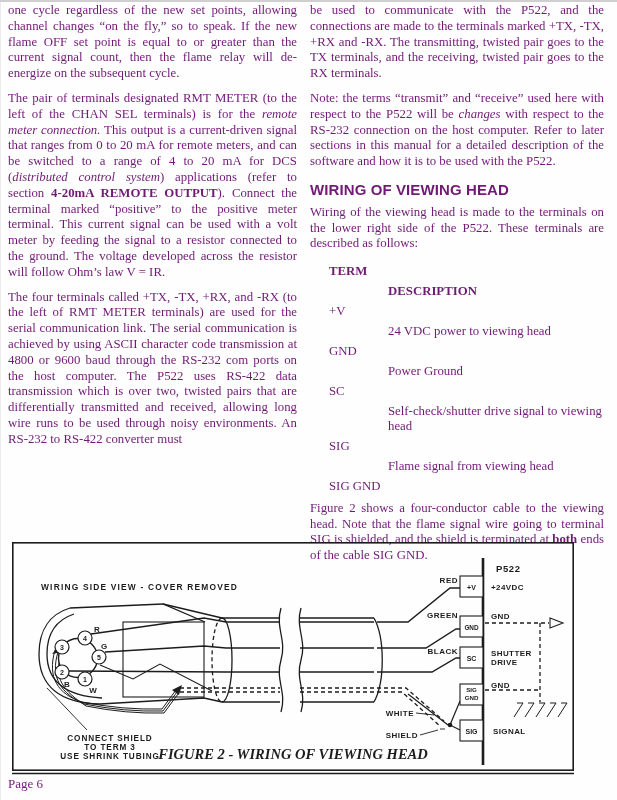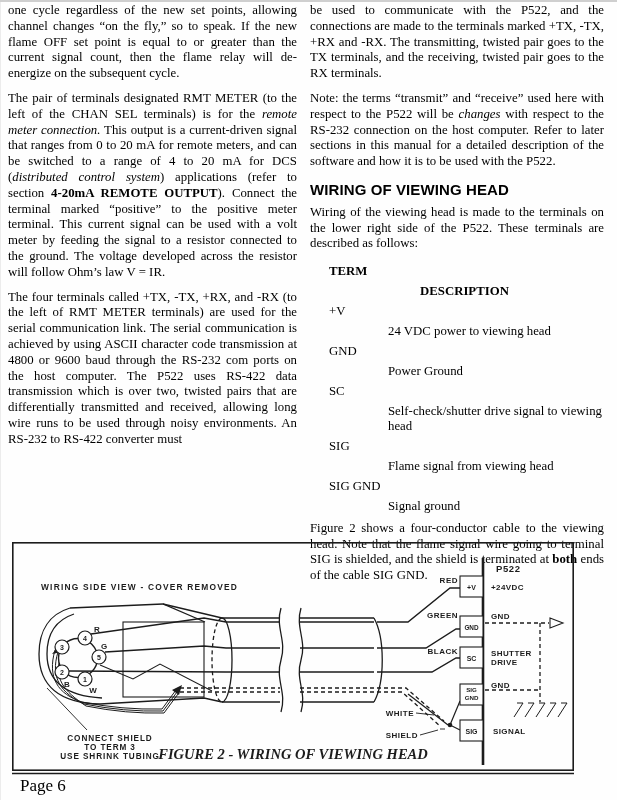--- a/index.html
+++ b/index.html
@@ -1,32 +1,32 @@
 <!DOCTYPE html>
 <html><head>
 <meta charset="utf-8">
 <style>
   html,body{margin:0;padding:0;background:#ffffff;}
   .page{position:relative;width:617px;height:800px;background:#fefefe;overflow:hidden;
-        font-family:"Liberation Serif",serif;color:#000000;
+        font-family:"Liberation Serif",serif;color:#701a75;
         box-shadow:inset 0 2px 0 #cfcfcf, inset 1px 0 0 #ececec;}
   .col{position:absolute;top:3px;font-size:12.8px;line-height:15.8px;text-align:justify;}
   .col-left{left:8px;width:289px;}
   .col-right{left:310px;width:294px;}
   .col p{margin:0 0 9px 0;}
   p.example{margin:9px 0 9px 45px;width:238px;text-align:left;}
   h2.sec{font-family:"Liberation Sans",sans-serif;font-weight:bold;font-size:15px;
          letter-spacing:0.1px;margin:12px 0 7px 0;text-align:left;}
   .vh-table{margin:12px 0 6px 19px;text-align:left;}
   .trow{display:flex;margin-bottom:4px;}
   .trow .tc1{width:59px;flex:none;}
   .trow .tc2{flex:1;margin-top:20px;}
-  .trow.thead{font-weight:bold;gap:32px;}
+  .trow.thead{font-weight:bold;}
   .figwrap{position:absolute;left:12px;top:542px;width:562px;height:236px;}
-  .pagenum{position:absolute;left:20px;top:776px;font-size:17px;}
+  .pagenum{position:absolute;left:8px;top:776px;font-size:13px;}
   svg text{fill:#1c1c1c;}
   .flabel{font-family:"Liberation Sans",sans-serif;font-weight:bold;}
 </style>
 </head>
 <body>
 
 <div class="page">
 
   <div class="col col-left">
     <p><span>one cycle regardless of the new set points, allowing channel changes “on the fly,” so to speak.  If the new flame OFF set point is equal to or greater than the current signal count, then the flame relay will de-energize on the subsequent cycle.</span></p>
@@ -55,21 +55,20 @@
         <div class="trow">
           <div class="tc1">SC</div>
           <div class="tc2">Self-check/shutter drive signal to viewing head</div>
         </div>
         <div class="trow">
           <div class="tc1">SIG</div>
           <div class="tc2">Flame signal from viewing head</div>
         </div>
         <div class="trow">
           <div class="tc1">SIG GND</div>
-          <div class="tc2">Signal ground</div>
         </div>
       </div>
     <p><span>Figure 2 shows a four-conductor cable to the viewing head.  Note that the flame signal wire going to terminal SIG is shielded, and the shield is terminated at </span><span style="font-weight: bold;">both</span><span> ends of the cable SIG GND.</span></p>
   </div>
 
   <div class="figwrap">
     <svg width="562" height="236" viewBox="0 0 562 236">
       <g fill="none" stroke="#1c1c1c" stroke-width="1.3">
 
         <rect x="0.8" y="0.8" width="560.4" height="227.4" stroke-width="1.6"></rect>

